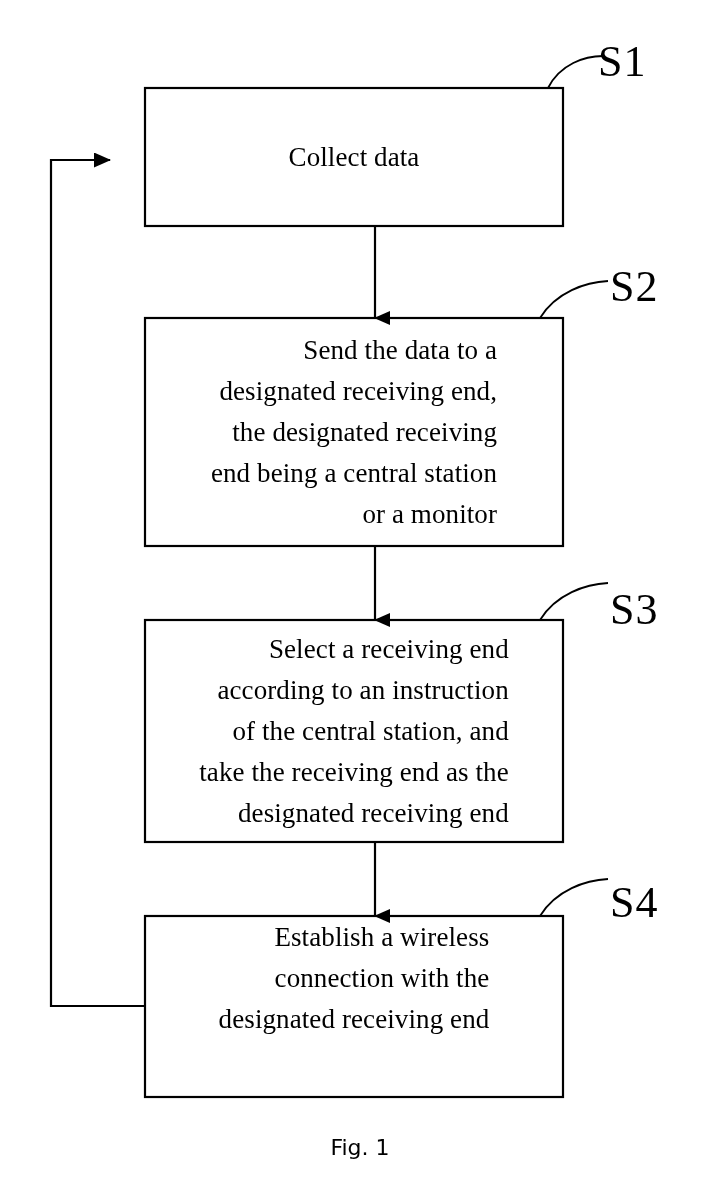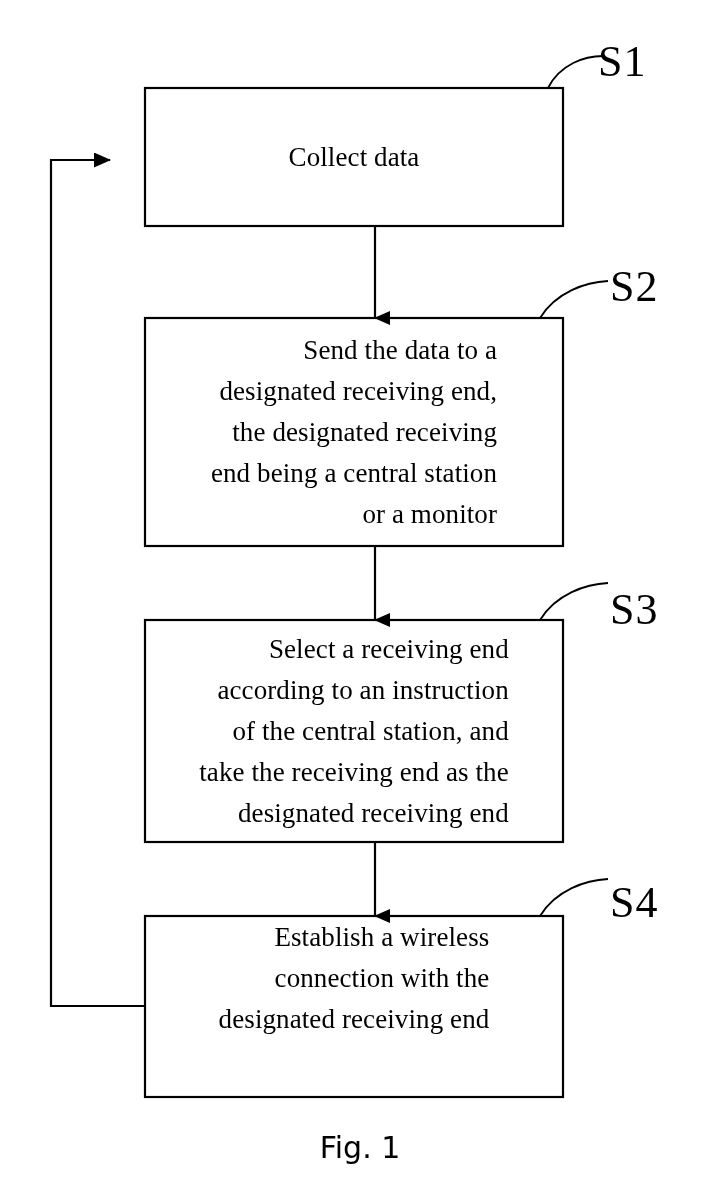--- a/index.html
+++ b/index.html
@@ -46,21 +46,21 @@
     line-height: 44px;
     color: #000000;
     letter-spacing: 1px;
   }
   .fig-caption {
     position: absolute;
     width: 720px;
     left: 0;
     text-align: center;
     font-family: "DejaVu Sans", sans-serif;
-    font-size: 30px;
+    font-size: 22px;
     line-height: 34px;
     color: #000000;
   }
 </style>
 </head>
 <body>
 
 <div id="figure-root">
 
   <svg class="diagram-svg" viewBox="0 0 720 1193">

